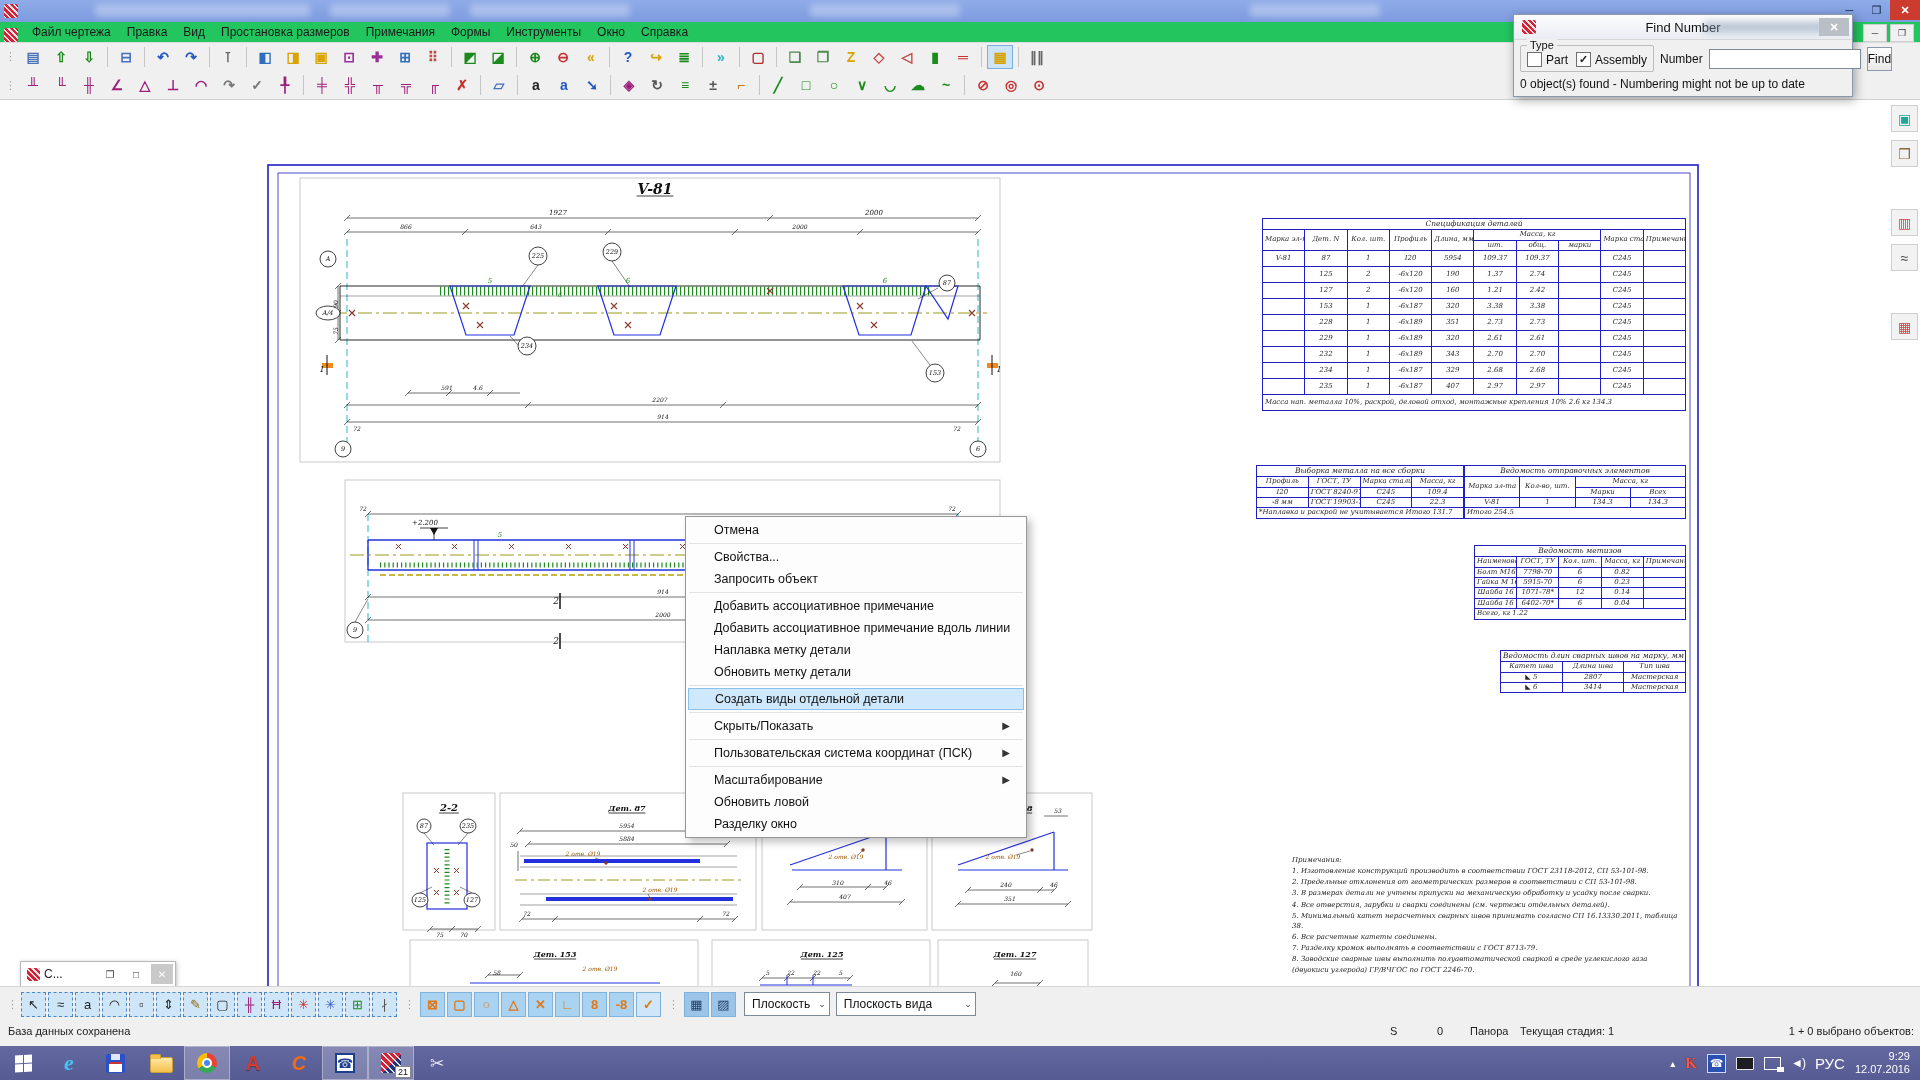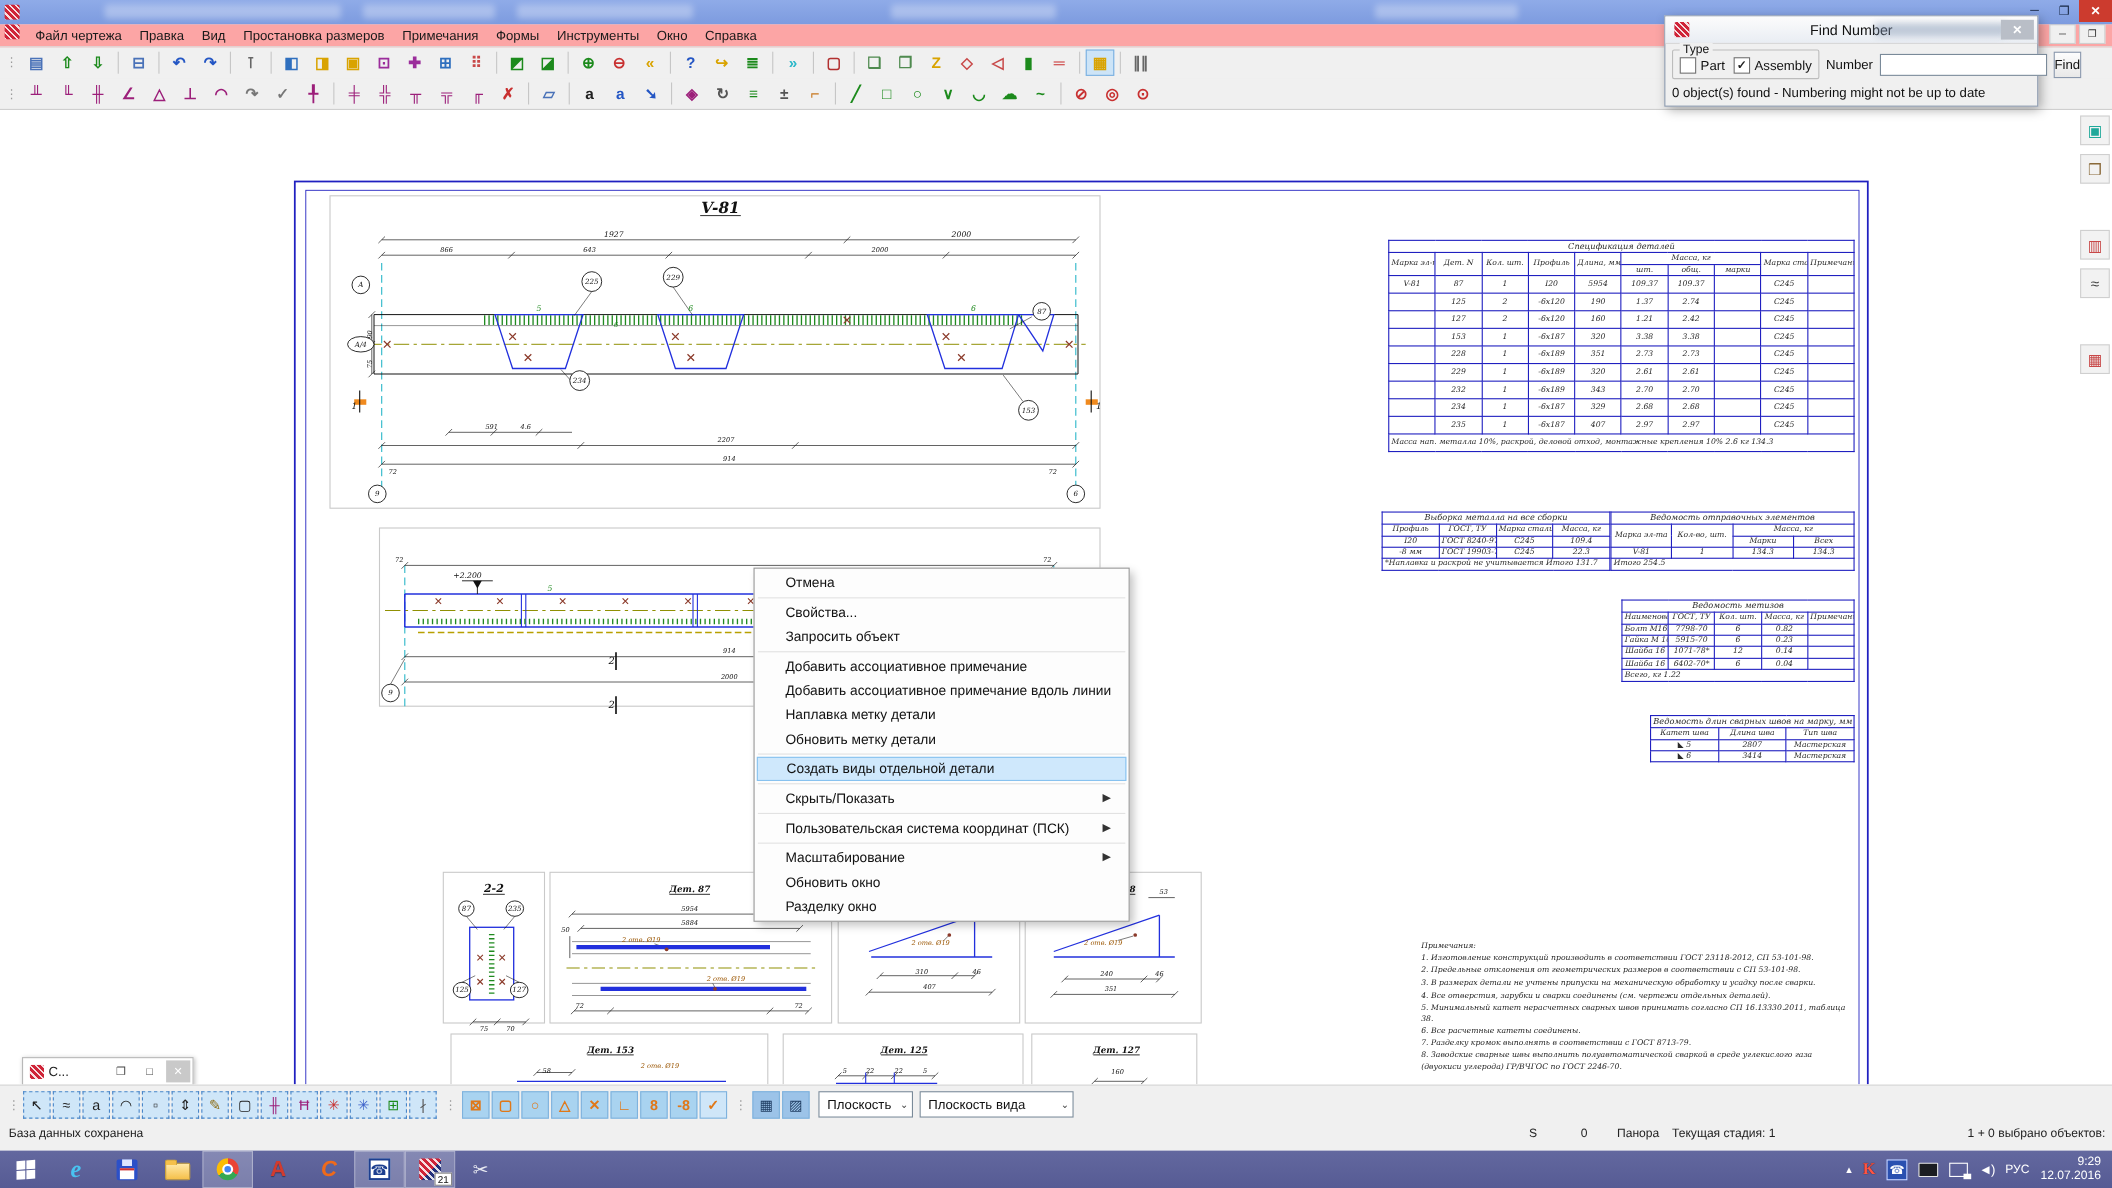--- a/index.html
+++ b/index.html
@@ -12,22 +12,22 @@
   .title-text{position:absolute;left:0;right:0;text-align:center;font-size:12px;color:#0d1726}
   .tlogo{width:14px;height:14px;border-radius:2px;margin-left:4px;position:relative;z-index:2;
     background:repeating-linear-gradient(45deg,rgba(255,255,255,.85) 0 1.5px,rgba(255,255,255,0) 1.5px 4px),#cf2438}
   .blob{position:absolute;height:13px;top:4px;background:rgba(255,255,255,.30);filter:blur(3px);border-radius:3px}
   .win-controls{position:absolute;right:0;top:0;display:flex;height:20px;z-index:3}
   .win-btn{width:27px;height:20px;display:flex;align-items:center;justify-content:center;
     font-size:11px;color:#14243f}
   .win-btn.close{width:30px;background:#cc3b2e;color:#fff;font-weight:bold}
 
   
-  .menubar{position:absolute;left:0;top:22px;width:1920px;height:20px;background:#fca5a5;
-    border-bottom:1px solid #dcdcdc;display:flex;align-items:flex-start;font-size:12px;color:#1a1a1a;z-index:19}
+  .menubar{position:absolute;left:0;top:22px;width:1920px;height:20px;background:#22c55e;
+    border-bottom:1px solid #dcdcdc;display:flex;align-items:flex-end;font-size:12px;color:#1a1a1a;z-index:19}
   .menu-item{padding:0 8px;height:20px;line-height:20px;white-space:nowrap}
   .mb-controls{margin-left:auto;display:flex;gap:3px;padding-right:6px}
   .mb-btn{width:22px;height:16px;display:flex;align-items:center;justify-content:center;
     font-size:9px;color:#333;border:1px solid #cfcfcf;background:#f0f0f0}
 
   
   .toolbar{position:absolute;left:0;width:1920px;background:#f0f0f0;display:flex;align-items:center;
     padding-left:2px;z-index:18}
   #tb1{top:42px;height:29px;border-bottom:1px solid #e2e2e2}
   #tb2{top:71px;height:28px;border-bottom:1px solid #cfcfcf}
@@ -148,21 +148,21 @@
   .scis{font-size:17px;color:#e8eaf2}
   .tray{margin-left:auto;display:flex;align-items:center;gap:10px;padding-right:10px;color:#fff}
   .trayi{font-size:10px}
   .kasp{font-family:"Liberation Serif",serif;font-weight:bold;font-size:15px;color:#ff5544;text-shadow:0 0 1px #300}
   .trayphone{width:17px;height:17px;background:#2a50b0;border:1px solid #cfd8ff;display:flex;
     align-items:center;justify-content:center;font-size:11px;color:#fff}
   .monic{width:16px;height:11px;background:#1b1d22;border:1px solid #e6e6e6;border-radius:1px}
   .netic{width:15px;height:11px;border:1px solid #fff;position:relative}
   .netic:after{content:"";position:absolute;right:-4px;bottom:-3px;width:7px;height:5px;background:#fff}
   .volic{font-size:12px;letter-spacing:-1px}
-  .lang{font-size:11px}
+  .lang{font-size:15px}
   .clock{text-align:right;font-size:11px;line-height:13px}
 </style>
 </head>
 <body>
 
 <div class="titlebar">
   <div class="tlogo"></div>
   <div class="blob" style="left:95px;width:215px"></div>
   <div class="blob" style="left:330px;width:120px"></div>
   <div class="blob" style="left:470px;width:160px"></div>
@@ -963,21 +963,21 @@
       <div class="mitem">
         <span>Пользовательская система координат (ПСК)</span>
         <span class="arrow">▶</span>
       </div>
       <div class="msep"></div>
       <div class="mitem">
         <span>Масштабирование</span>
         <span class="arrow">▶</span>
       </div>
       <div class="mitem">
-        <span>Обновить окно</span>
+        <span>Обновить ловой</span>
       </div>
       <div class="mitem">
         <span>Разделку окно</span>
       </div>
     </div>
 </div>
 
 <div class="finddlg">
   <div class="fd-title">
     <div class="tlogo" style="width:14px;height:14px"></div>

